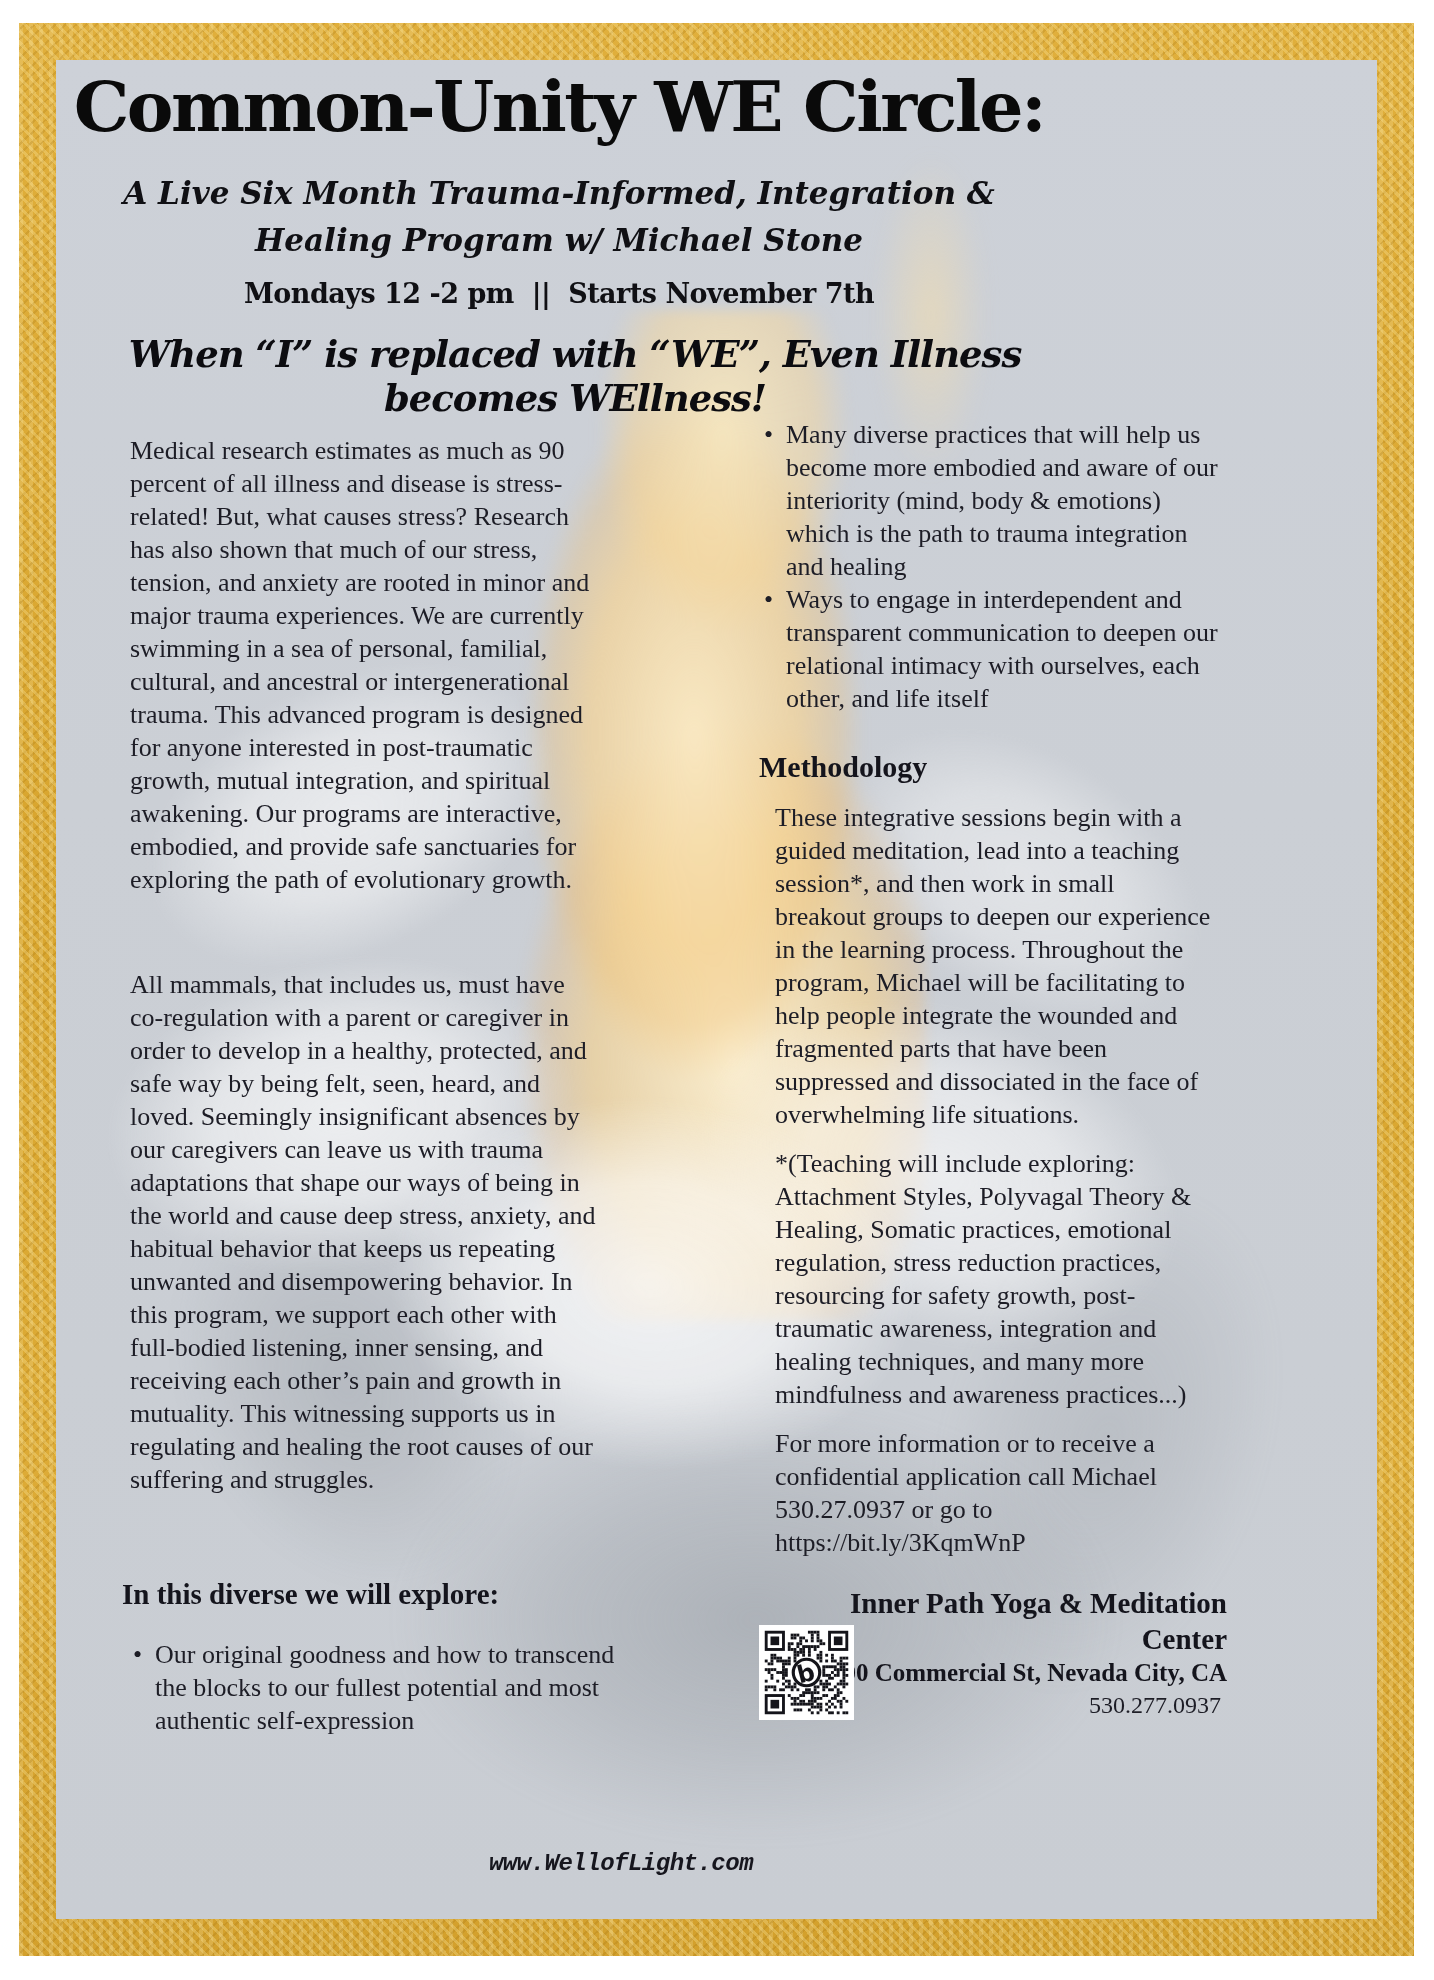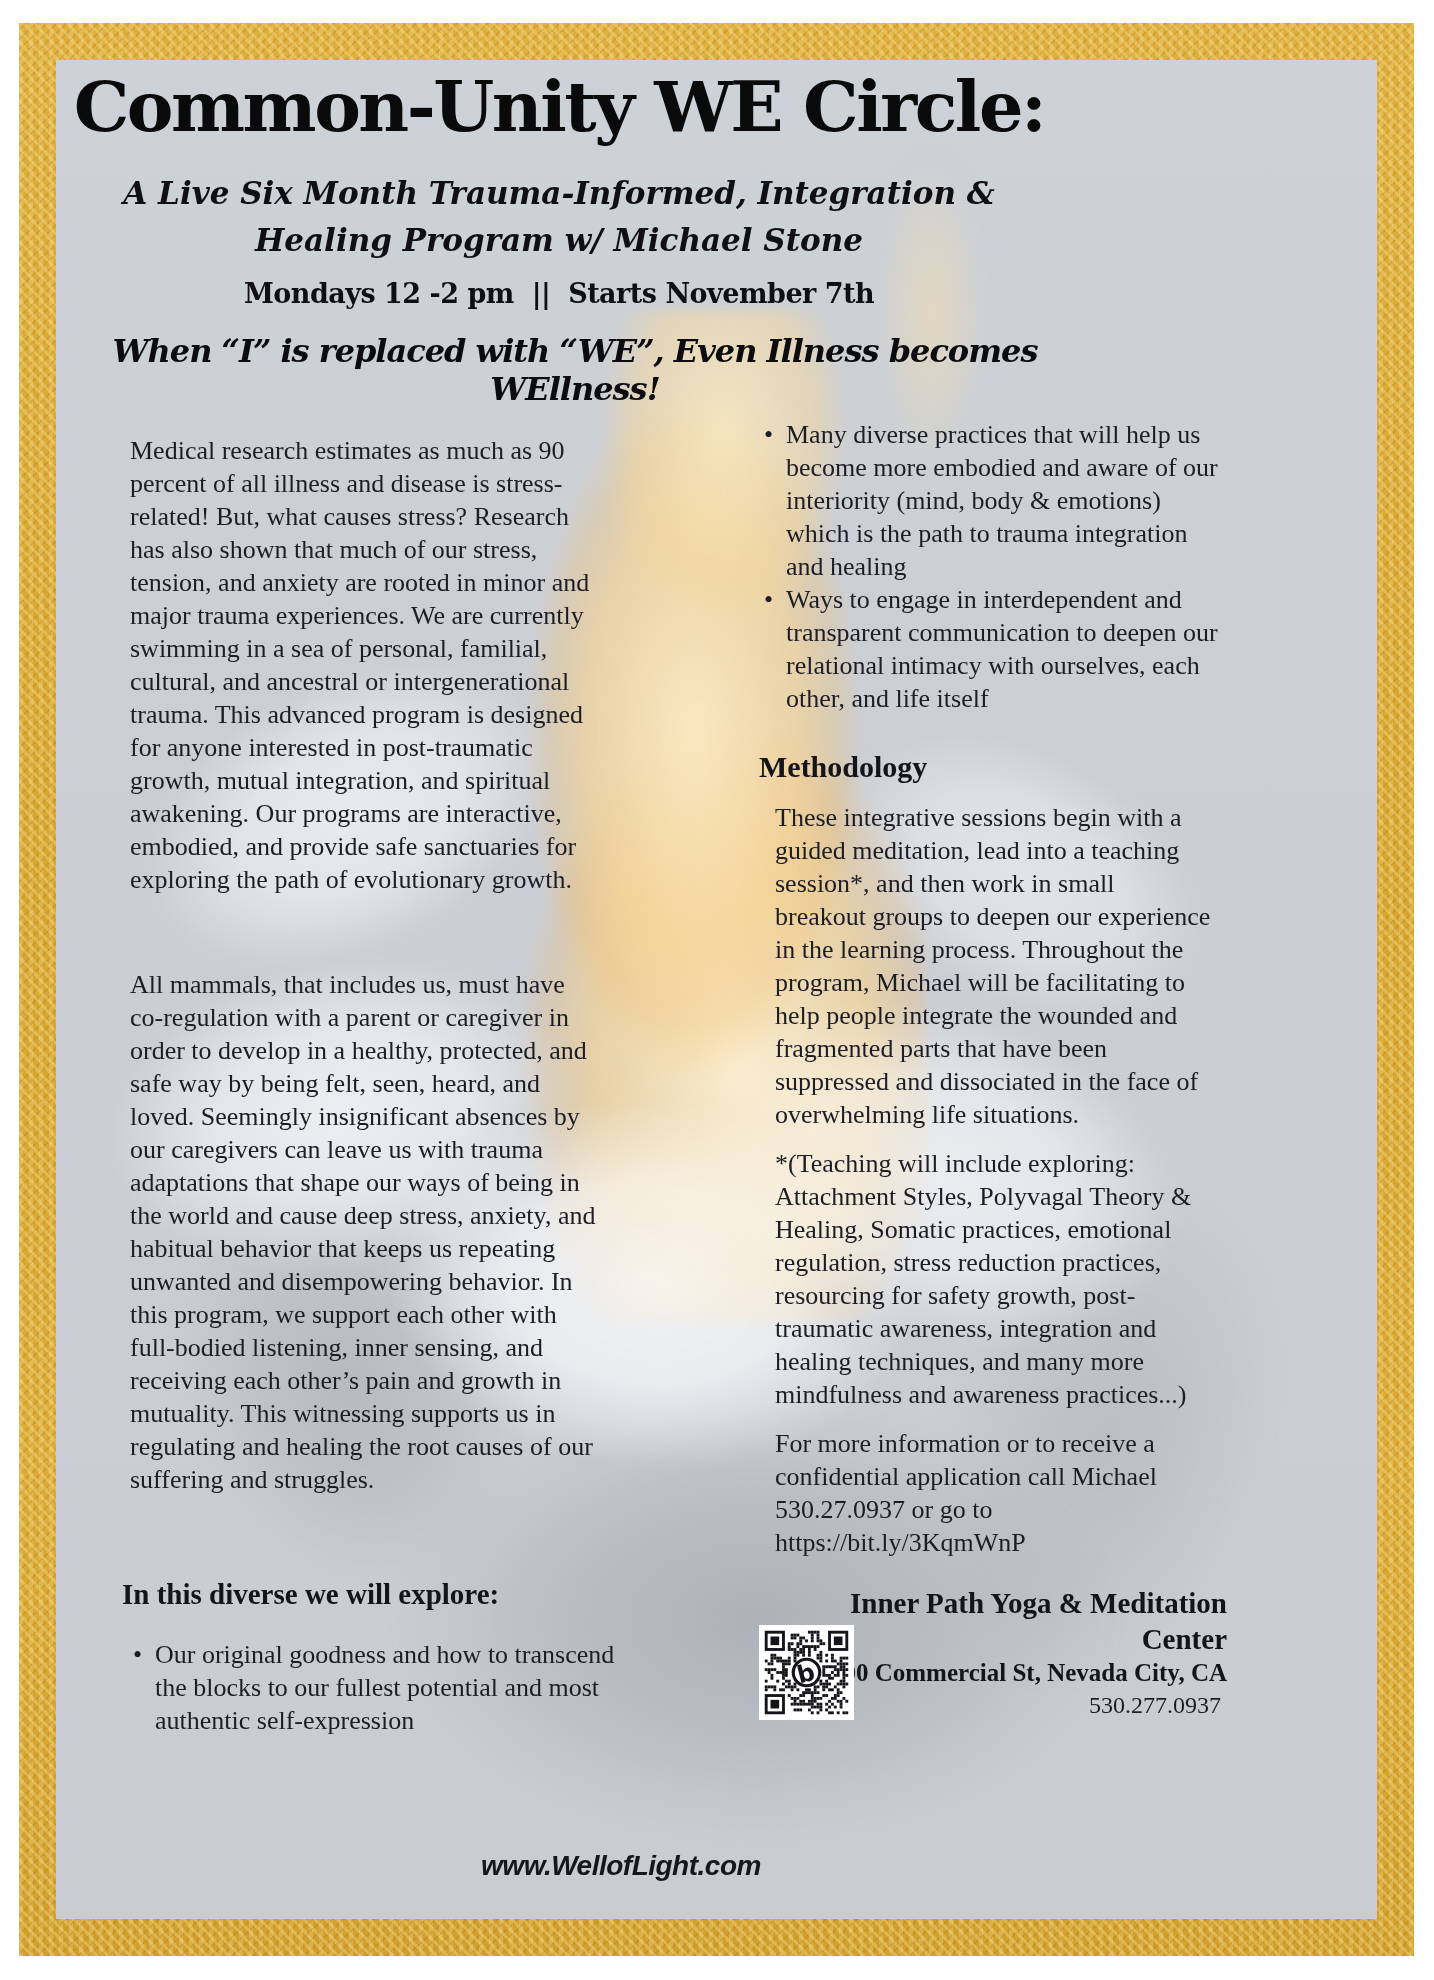--- a/index.html
+++ b/index.html
@@ -58,21 +58,21 @@
   .header{position:absolute;left:0;top:0;width:1006px;text-align:center;color:#0b0b0f;}
   .title{
     margin:8px 0 0;font-family:"DejaVu Serif",serif;font-weight:700;
     font-size:70px;line-height:1.12;letter-spacing:-2.5px;color:#0a0a0a;
   }
   .subtitle{margin:24px 0 0;font-family:"DejaVu Serif",serif;font-weight:700;font-style:italic;
     font-size:31px;line-height:1.5;color:#101014;}
   .schedule{margin:15px 0 0;font-family:"DejaVu Serif",serif;font-weight:700;
     font-size:27px;letter-spacing:-0.5px;color:#101014;white-space:pre-wrap;}
   .tagline{margin:23px 0 12px;font-family:"DejaVu Serif",serif;font-weight:700;font-style:italic;
-    font-size:32px;letter-spacing:-1px;color:#0c0c10;padding-left:32px;}
+    font-size:37px;letter-spacing:-1px;color:#0c0c10;padding-left:32px;}
 
   
   .col{position:absolute;top:358px;color:#1d1d26;font-size:26px;line-height:33px;}
   .col-left{left:58px;width:505px;}
   .col-right{left:703px;width:468px;}
   .col p{margin:16px;}
   .col-left .p2{margin-top:72px;}
 
   .section-heading{
     margin:0;font-size:29px;line-height:36px;font-weight:700;color:#14141c;
@@ -90,22 +90,22 @@
 
   
   .venue{position:relative;margin-top:26px;min-height:150px;}
   .venue-name{font-weight:700;font-size:29px;line-height:36px;text-align:right;color:#14141c;}
   .venue-address{font-weight:700;font-size:25px;line-height:32px;text-align:right;color:#14141c;}
   .venue-phone{font-size:24px;line-height:32px;text-align:right;padding-right:6px;color:#1d1d26;}
   .qr{position:absolute;left:0;top:40px;width:95px;height:95px;display:block;}
 
   
   .footer{position:absolute;left:60px;top:1790px;width:1010px;text-align:center;}
-  .website{font-family:Liberation Sans, sans-serif;font-weight:700;font-style:italic;
-    font-size:28px;letter-spacing:-0.5px;color:#16161e;}
+  .website{font-family:Liberation Mono, monospace;font-weight:700;font-style:italic;
+    font-size:24px;letter-spacing:-0.5px;color:#16161e;}
 </style>
 </head>
 <body>
 
 <div class="page">
   <div class="gold-frame">
     <div class="panel">
 
       <div class="bg">
         <div class="wisp"></div>

